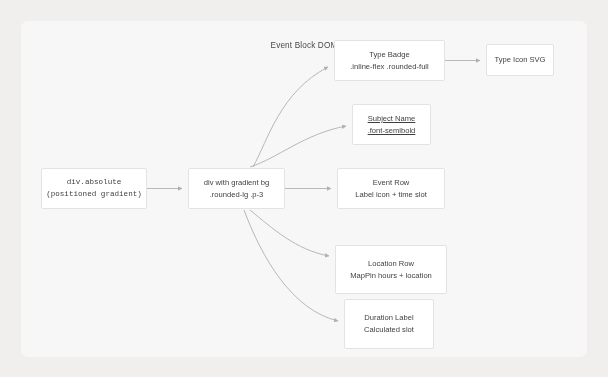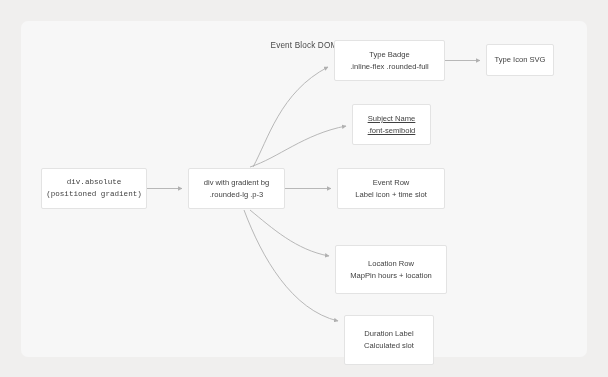--- a/index.html
+++ b/index.html
@@ -123,18 +123,18 @@
   <div class="node" style="left:337px; top:168px; width:108px; height:41px;">
     <span class="l1">Event Row</span>
     <span class="l2">Label icon + time slot</span>
   </div>
 
   <div class="node" style="left:335px; top:234px; width:112px; height:49px;margin-top:11px;">
     <span class="l1">Location Row</span>
     <span class="l2">MapPin hours + location</span>
   </div>
 
-  <div class="node" style="left:344px; top:315px; width:90px; height:50px;">
+  <div class="node" style="left:344px; top:299px; width:90px; height:50px;">
     <span class="l1">Duration Label</span>
     <span class="l2">Calculated slot</span>
   </div>
 
 </div>
 
 </body></html>

